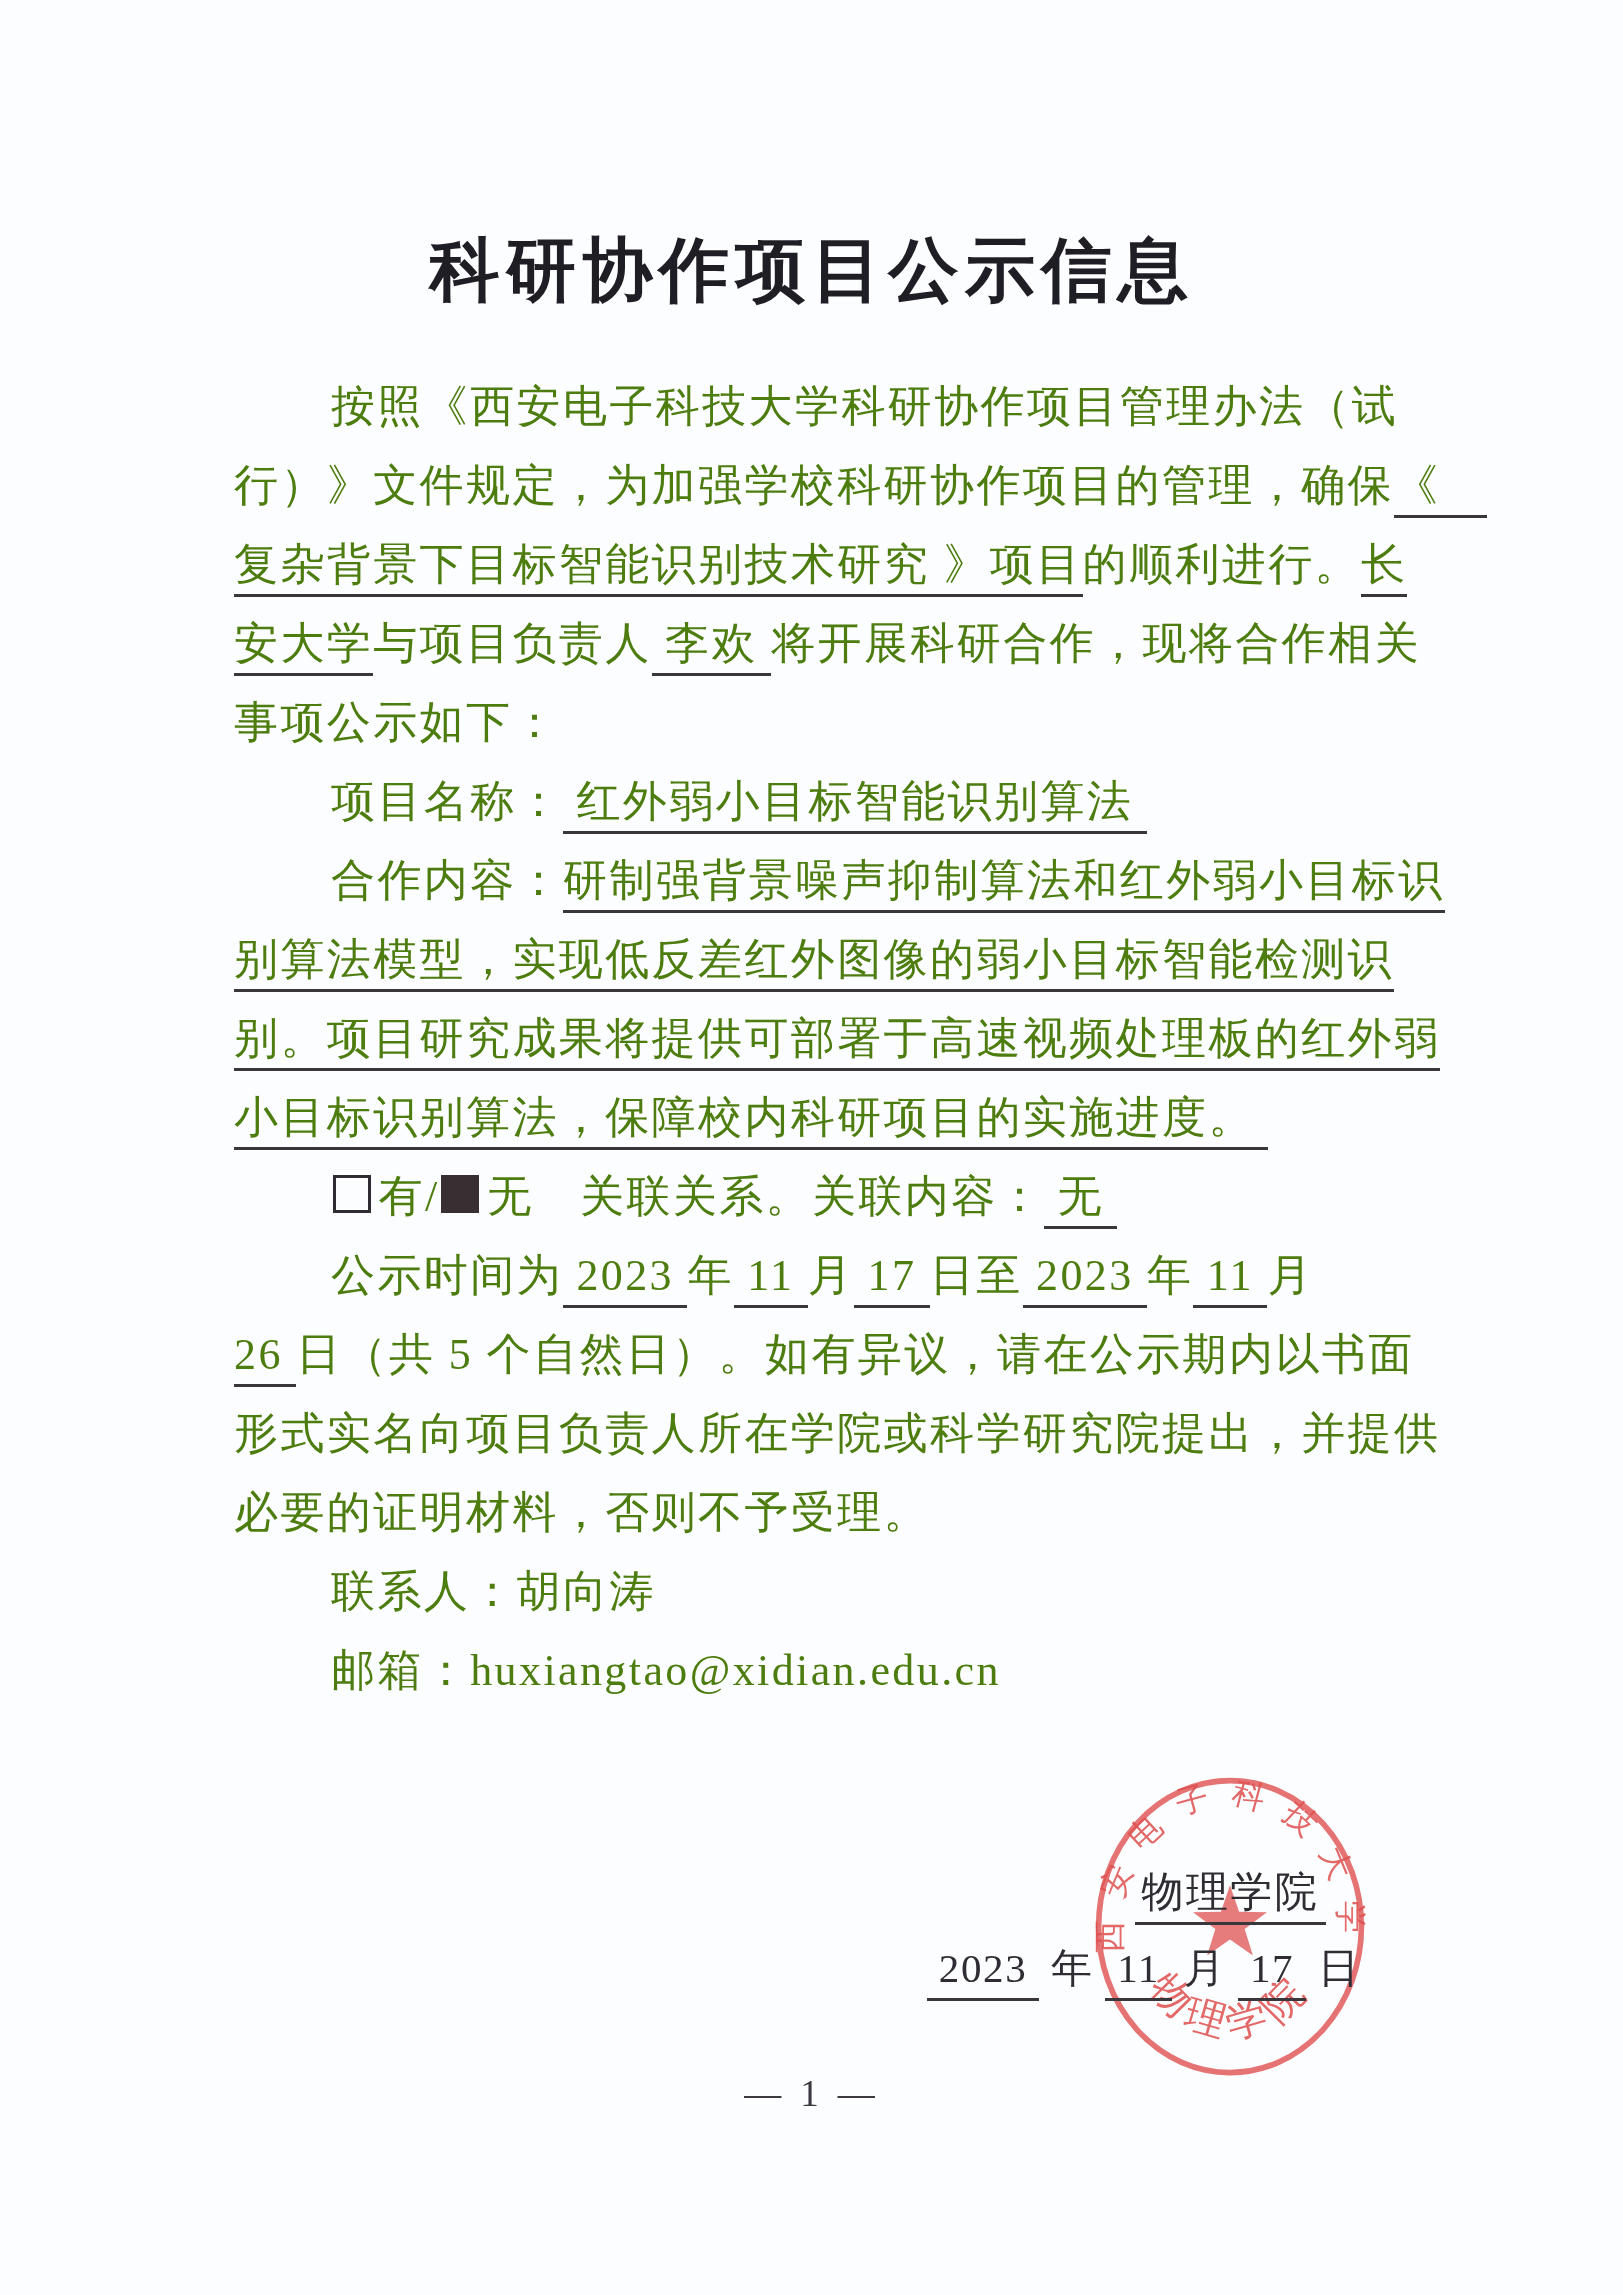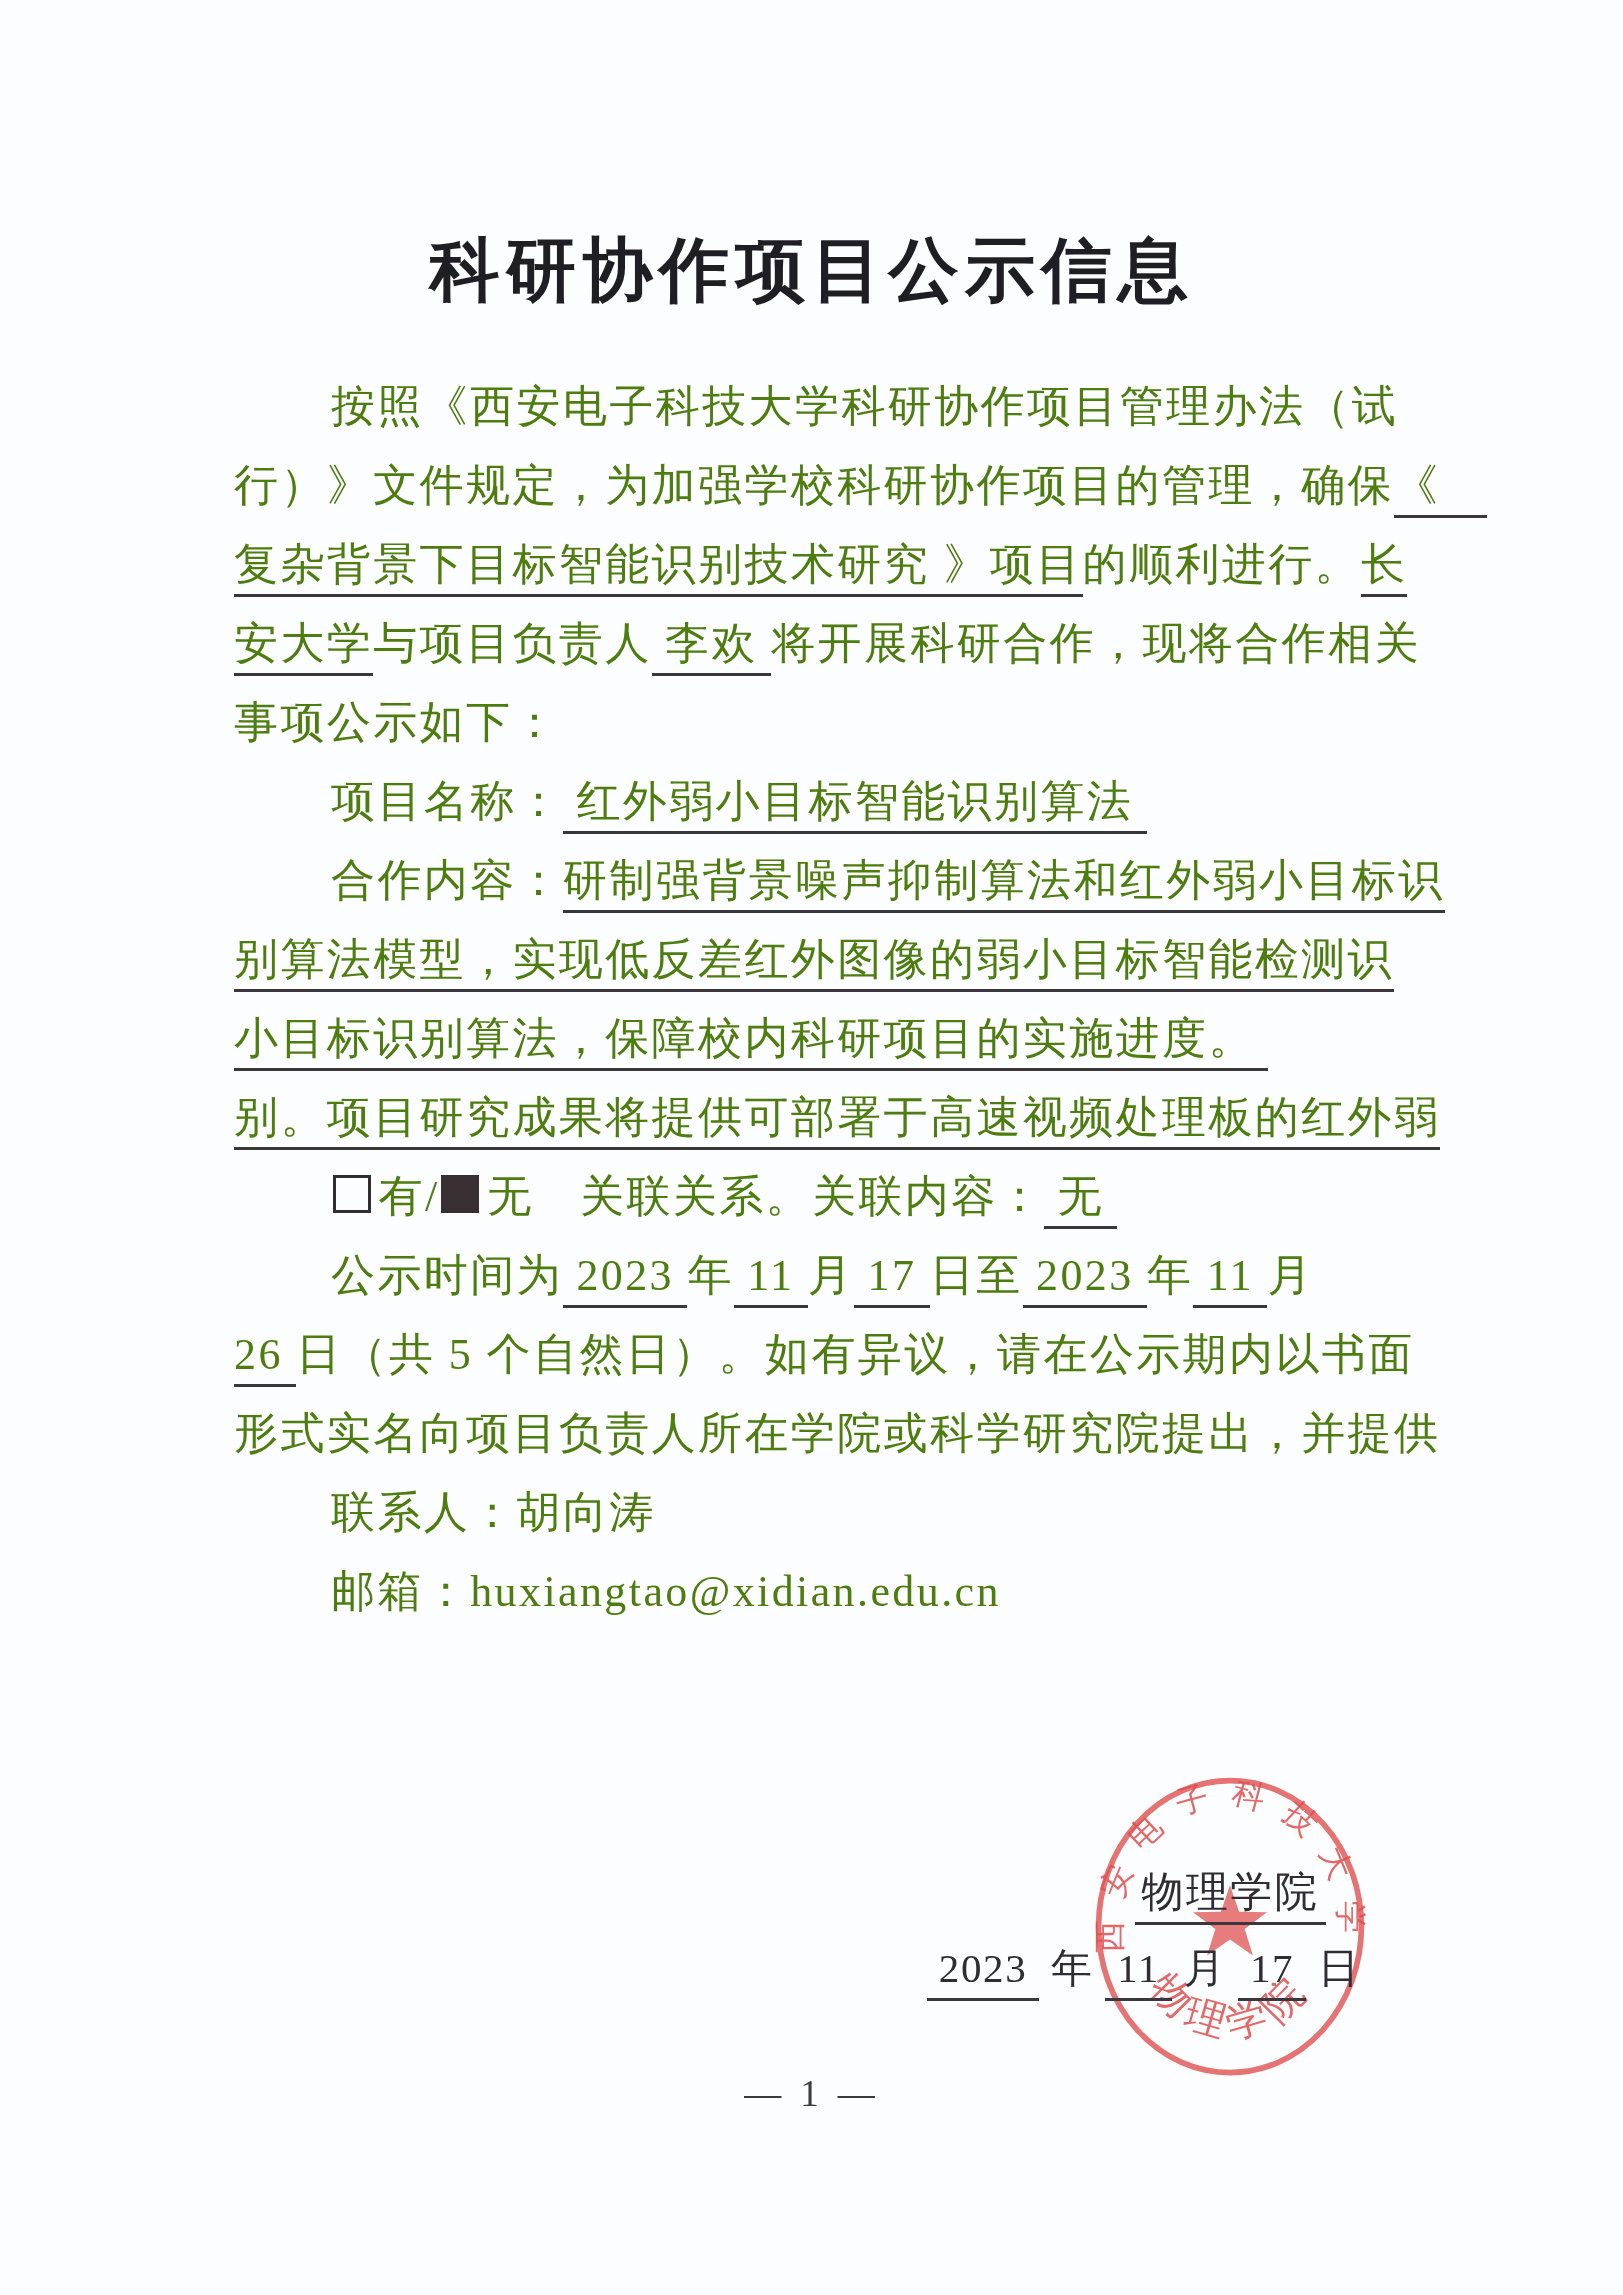--- a/index.html
+++ b/index.html
@@ -72,26 +72,27 @@
 
   <div class="body-block">
       <div class="line indent"><span>按照《西安电子科技大学科研协作项目管理办法（试</span></div>
       <div class="line"><span>行）》文件规定，为加强学校科研协作项目的管理，确保</span><span class="u">《　</span></div>
       <div class="line"><span class="u">复杂背景下目标智能识别技术研究 》项目</span><span>的顺利进行。</span><span class="u">长</span></div>
       <div class="line"><span class="u">安大学</span><span>与项目负责人</span><span class="u"> 李欢 </span><span>将开展科研合作，现将合作相关</span></div>
       <div class="line"><span>事项公示如下：</span></div>
       <div class="line indent"><span>项目名称：</span><span class="u"> 红外弱小目标智能识别算法 </span></div>
       <div class="line indent"><span>合作内容：</span><span class="u">研制强背景噪声抑制算法和红外弱小目标识</span></div>
       <div class="line"><span class="u">别算法模型，实现低反差红外图像的弱小目标智能检测识</span></div>
+      <div class="line"><span class="u">别。项目研究成果将提供可部署于高速视频处理板的红外弱</span></div>
       <div class="line"><span class="u">小目标识别算法，保障校内科研项目的实施进度。 </span></div>
-      <div class="line"><span class="u">别。项目研究成果将提供可部署于高速视频处理板的红外弱</span></div>
       <div class="line indent"><span class="cb"></span><span>有/</span><span class="cb filled"></span><span>无　关联关系。关联内容：</span><span class="u"> 无 </span></div>
       <div class="line indent"><span>公示时间为</span><span class="u"> 2023 </span><span>年</span><span class="u"> 11 </span><span>月</span><span class="u"> 17 </span><span>日至</span><span class="u"> 2023 </span><span>年</span><span class="u"> 11 </span><span>月</span></div>
       <div class="line"><span class="u">26 </span><span>日（共 5 个自然日）。如有异议，请在公示期内以书面</span></div>
       <div class="line"><span>形式实名向项目负责人所在学院或科学研究院提出，并提供</span></div>
+      <div class="line"><span>必要的证明材料，否则不予受理。</span></div>
       <div class="line indent"><span>联系人：胡向涛</span></div>
       <div class="line indent"><span>邮箱：huxiangtao@xidian.edu.cn</span></div>
     </div>
 
   <svg class="stamp" viewBox="0 0 360 390">
     <ellipse cx="180" cy="192" rx="162" ry="180" fill="none" stroke="#df5050" stroke-width="7" opacity="0.8"></ellipse>
     <path id="arcTop" d="M 53,243 A 135,150 0 1 1 307,243" fill="none"></path>
     <path id="arcBottom" d="M 82,269 A 120,135 0 0 0 278,269" fill="none"></path>
     <text font-size="40" fill="#df5050" opacity="0.85" letter-spacing="24">
       <textPath href="#arcTop" startOffset="50%" text-anchor="middle">西安电子科技大学</textPath>

